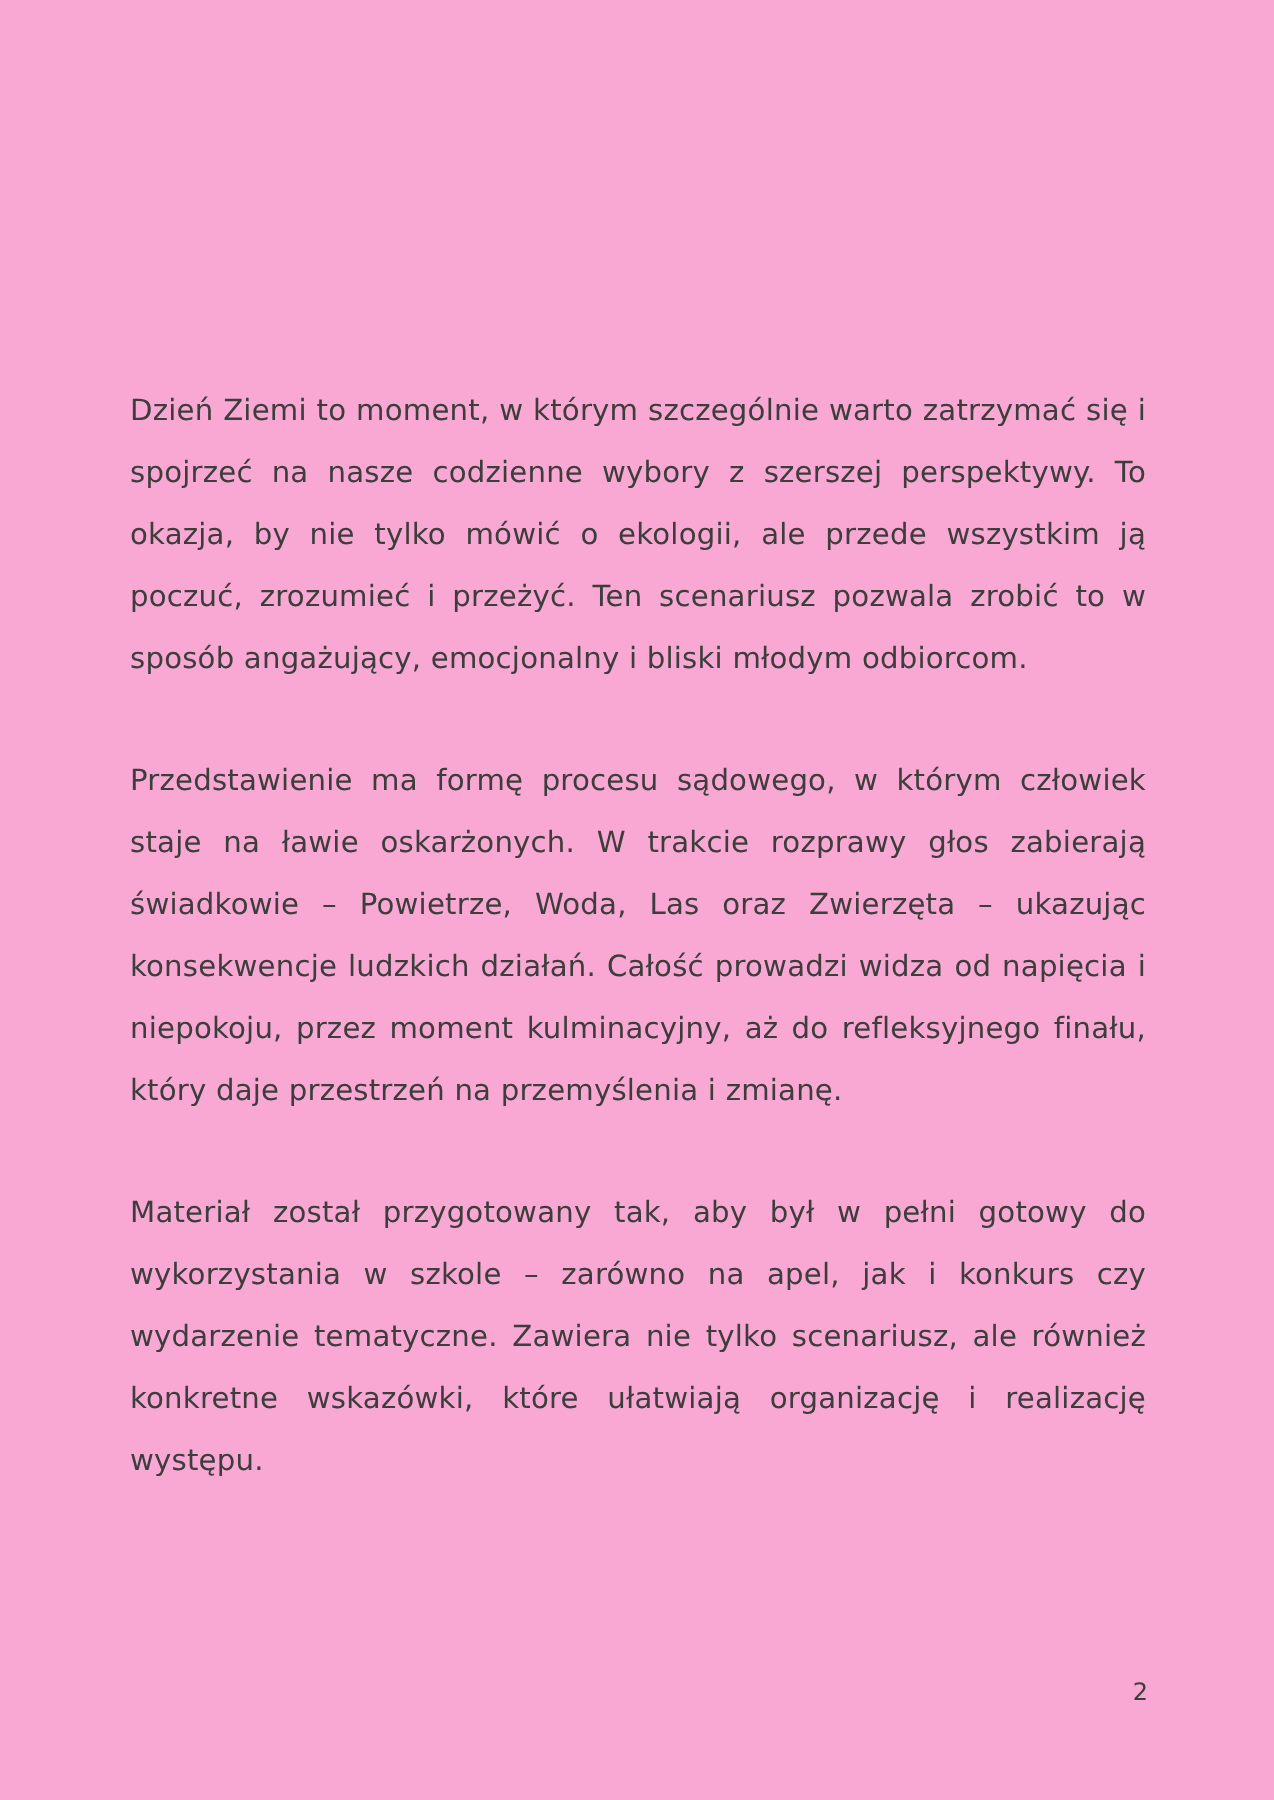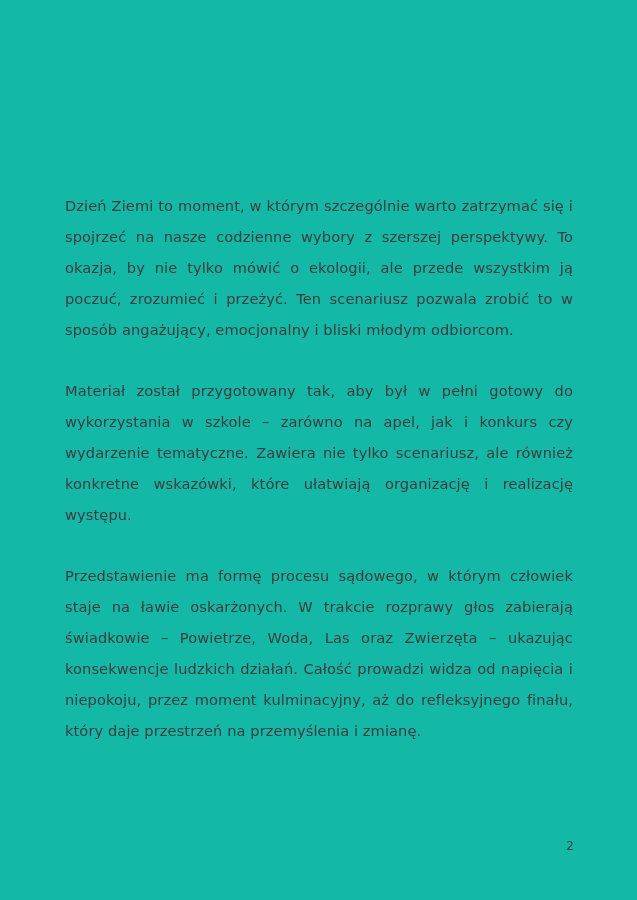--- a/index.html
+++ b/index.html
@@ -5,21 +5,21 @@
   html, body {
     margin: 0;
     padding: 0;
     background: #ffffff;
   }
   .page {
     position: relative;
     width: 637px;
     height: 900px;
     margin: 0 auto;
-    background: #14b8a6;
+    background: #f9a8d4;
     font-family: "DejaVu Sans", "Liberation Sans", sans-serif;
     color: #3d3d3d;
     overflow: hidden;
     box-sizing: border-box;
   }
   .content {
     position: absolute;
     top: 190px;
     left: 65px;
     right: 64px;
@@ -42,17 +42,17 @@
     font-size: 12px;
     color: #3d3d3d;
   }
 </style>
 </head>
 <body>
 
 <div class="page">
   <div class="content">
     <p>Dzień Ziemi to moment, w którym szczególnie warto zatrzymać się i spojrzeć na nasze codzienne wybory z szerszej perspektywy. To okazja, by nie tylko mówić o ekologii, ale przede wszystkim ją poczuć, zrozumieć i przeżyć. Ten scenariusz pozwala zrobić to w sposób angażujący, emocjonalny i bliski młodym odbiorcom.</p>
+    <p>Przedstawienie ma formę procesu sądowego, w którym człowiek staje na ławie oskarżonych. W trakcie rozprawy głos zabierają świadkowie – Powietrze, Woda, Las oraz Zwierzęta – ukazując konsekwencje ludzkich działań. Całość prowadzi widza od napięcia i niepokoju, przez moment kulminacyjny, aż do refleksyjnego finału, który daje przestrzeń na przemyślenia i zmianę.</p>
     <p>Materiał został przygotowany tak, aby był w pełni gotowy do wykorzystania w szkole – zarówno na apel, jak i konkurs czy wydarzenie tematyczne. Zawiera nie tylko scenariusz, ale również konkretne wskazówki, które ułatwiają organizację i realizację występu.</p>
-    <p>Przedstawienie ma formę procesu sądowego, w którym człowiek staje na ławie oskarżonych. W trakcie rozprawy głos zabierają świadkowie – Powietrze, Woda, Las oraz Zwierzęta – ukazując konsekwencje ludzkich działań. Całość prowadzi widza od napięcia i niepokoju, przez moment kulminacyjny, aż do refleksyjnego finału, który daje przestrzeń na przemyślenia i zmianę.</p>
   </div>
   <div class="page-number">2</div>
 </div>
 
 </body></html>

